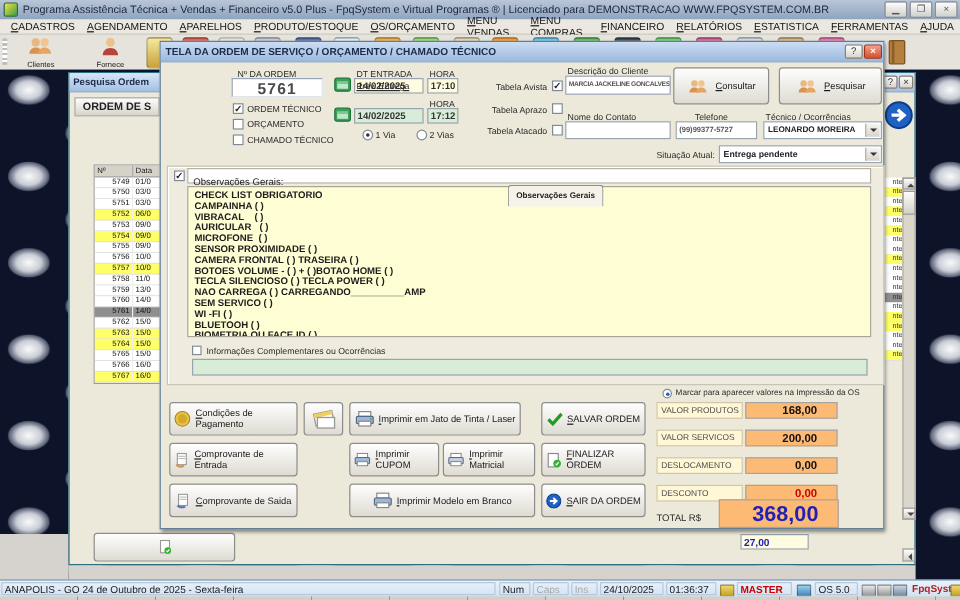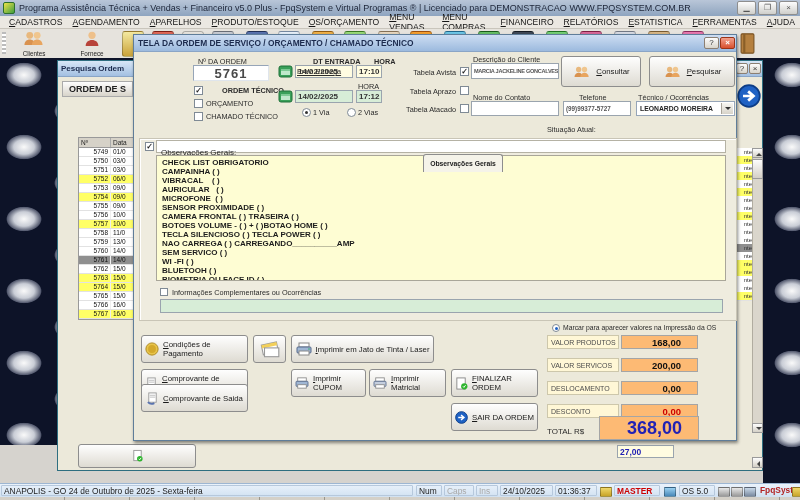--- a/index.html
+++ b/index.html
@@ -33,21 +33,21 @@
     background-size:96px 72px;}
   .grayband{position:absolute;background:#D6D3CE;}
   
   .sunken{background:#fff;border:1px solid #96a5b8;border-right-color:#dfe5ec;border-bottom-color:#dfe5ec;box-sizing:border-box;}
   .field{box-sizing:border-box;border:1px solid #9aa4ae;font-size:8px;font-weight:bold;color:#333;
     display:flex;align-items:center;padding:0 2px;overflow:hidden;white-space:nowrap;}
   .cream{background:#FFFCE1;}
   .green{background:#D7EDD7;}
   .white{background:#fff;}
   .lbl{position:absolute;font-size:7.3px;color:#2b2b2b;white-space:nowrap;}
-  .blbl{font-weight:bold;margin-left:16px;}
+  .blbl{font-weight:normal;}
   .btn{position:absolute;box-sizing:border-box;background:linear-gradient(#fefefe,#dedbd2);
     border:1px solid #8d8d8d;border-radius:3px;display:flex;align-items:center;justify-content:center;
     font-size:7.8px;color:#1a1a1a;gap:4px;padding:0 3px;}
   .btn .ic{flex:0 0 auto;display:flex;}
   .cb{position:absolute;width:9px;height:9px;background:#fff;border:1px solid #7f8a95;box-sizing:border-box;
     font-size:8px;line-height:7px;text-align:center;color:#222;}
   .cb.checked::after{content:"✓";font-weight:bold;}
   .rad{position:absolute;width:9px;height:9px;border-radius:50%;background:#fff;border:1px solid #7f8a95;box-sizing:border-box;}
   .rad.on::after{content:"";position:absolute;left:2px;top:2px;width:3px;height:3px;border-radius:50%;background:#333;}
   .rad.on.blue::after{background:#1f62c4;}
@@ -447,20 +447,24 @@
     <div class="tab ul-first" style="left:82px;width:93px;">
         <span>Principais Informações -&gt;</span>
       </div>
     <div class="tab ul-first" style="left:177px;width:110px;">
         <span>Lista de Produtos e Serviços -&gt;</span>
       </div>
     <div class="tab active ul-first" style="left:289px;width:80px;">
         <span>Observações Gerais</span>
       </div>
     <span class="lbl" style="left:413px;top:90px;">Situação Atual:</span>
+    <div class="combo" style="left:465px;top:86px;width:136px;height:15px;">
+      <span>Entrega pendente</span>
+        <span class="arr"></span>
+    </div>
 
     <div class="group"></div>
     <span class="cb checked" style="left:11px;top:107px;"></span>
     <div style="position:absolute;left:22px;top:105px;width:570px;height:13px;background:#fff;border:1px solid #b5b2a4;box-sizing:border-box;">
       <span style="font-size:8px;color:#222;margin-left:4px;">Observações Gerais:</span>
     </div>
     <pre class="obs-text" style="left:22px;top:120px;width:570px;height:126px;">CHECK LIST OBRIGATORIO
 CAMPAINHA ( )
 VIBRACAL    ( )
 AURICULAR   ( )
@@ -505,20 +509,28 @@
       <span class="ic">
         <svg width="16" height="14" viewBox="0 0 16 14">
             <rect x="3" y="1" width="10" height="4" fill="#fff" stroke="#888"></rect>
             <rect x="1" y="5" width="14" height="6" rx="1" fill="#9fb6d4" stroke="#55688a"></rect>
             <rect x="3" y="9" width="10" height="4" fill="#fff" stroke="#888"></rect>
             <circle cx="13" cy="7" r="0.8" fill="#3a6"></circle>
           </svg>
       </span>
       <span class="ul-first">Imprimir em Jato de Tinta / Laser</span>
     </div>
+    <div class="btn" style="left:317px;top:300px;width:87px;height:28px;">
+      <span class="ic">
+        <svg width="13" height="11" viewBox="0 0 14 12">
+            <path d="M1 6 L5 10 L13 1" stroke="#1f9e1f" stroke-width="3" fill="none"></path>
+          </svg>
+      </span>
+      <span class="ul-first">SALVAR ORDEM</span>
+    </div>
     <div class="btn" style="left:7px;top:334px;width:107px;height:28px;">
       <span class="ic">
         <svg width="13" height="13" viewBox="0 0 14 14">
             <rect x="3" y="1" width="8" height="10" fill="#fff" stroke="#999"></rect>
             <rect x="4" y="3" width="6" height="1" fill="#bbb"></rect>
             <rect x="4" y="5" width="6" height="1" fill="#bbb"></rect>
             <path d="M2 11 q3 3 7 1" stroke="#d9924f" stroke-width="2" fill="none"></path>
           </svg>
       </span>
       <span class="ul-first">Comprovante de Entrada</span>
@@ -546,30 +558,40 @@
     <div class="btn" style="left:317px;top:334px;width:87px;height:28px;">
       <span class="ic">
         <svg width="13" height="13" viewBox="0 0 14 14">
             <rect x="2" y="1" width="9" height="12" fill="#fff" stroke="#888"></rect>
             <circle cx="10" cy="10" r="3.4" fill="#2db52d"></circle>
             <path d="M8.6 10 l1 1.2 1.8-2.4" stroke="#fff" stroke-width="1" fill="none"></path>
           </svg>
       </span>
       <span class="ul-first">FINALIZAR ORDEM</span>
     </div>
-    <div class="btn" style="left:7px;top:349px;width:107px;height:28px;">
+    <div class="btn" style="left:7px;top:368px;width:107px;height:28px;">
       <span class="ic">
         <svg width="13" height="13" viewBox="0 0 14 14">
             <rect x="3" y="1" width="8" height="10" fill="#fff" stroke="#999"></rect>
             <rect x="4" y="3" width="6" height="1" fill="#bbb"></rect>
             <rect x="4" y="5" width="6" height="1" fill="#bbb"></rect>
             <path d="M2 11 q3 3 7 1" stroke="#5a74b0" stroke-width="2" fill="none"></path>
           </svg>
       </span>
       <span class="ul-first">Comprovante de Saida</span>
+    </div>
+    <div class="btn" style="left:157px;top:368px;width:155px;height:28px;">
+      <span class="ic">
+        <svg width="16" height="14" viewBox="0 0 16 14">
+            <rect x="3" y="1" width="10" height="4" fill="#fff" stroke="#888"></rect>
+            <rect x="1" y="5" width="14" height="6" rx="1" fill="#9fb6d4" stroke="#55688a"></rect>
+            <rect x="3" y="9" width="10" height="4" fill="#fff" stroke="#888"></rect>
+          </svg>
+      </span>
+      <span class="ul-first">Imprimir Modelo em Branco</span>
     </div>
     <div class="btn" style="left:317px;top:368px;width:87px;height:28px;">
       <span class="ic">
         <svg width="13" height="13" viewBox="0 0 14 14">
             <circle cx="7" cy="7" r="6.3" fill="#1f62c4" stroke="#0d3d86"></circle>
             <path d="M3.5 7 h5 M6.5 4.3 L9.6 7 L6.5 9.7" stroke="#fff" stroke-width="1.6" fill="none"></path>
           </svg>
       </span>
       <span class="ul-first">SAIR DA ORDEM</span>
     </div>

